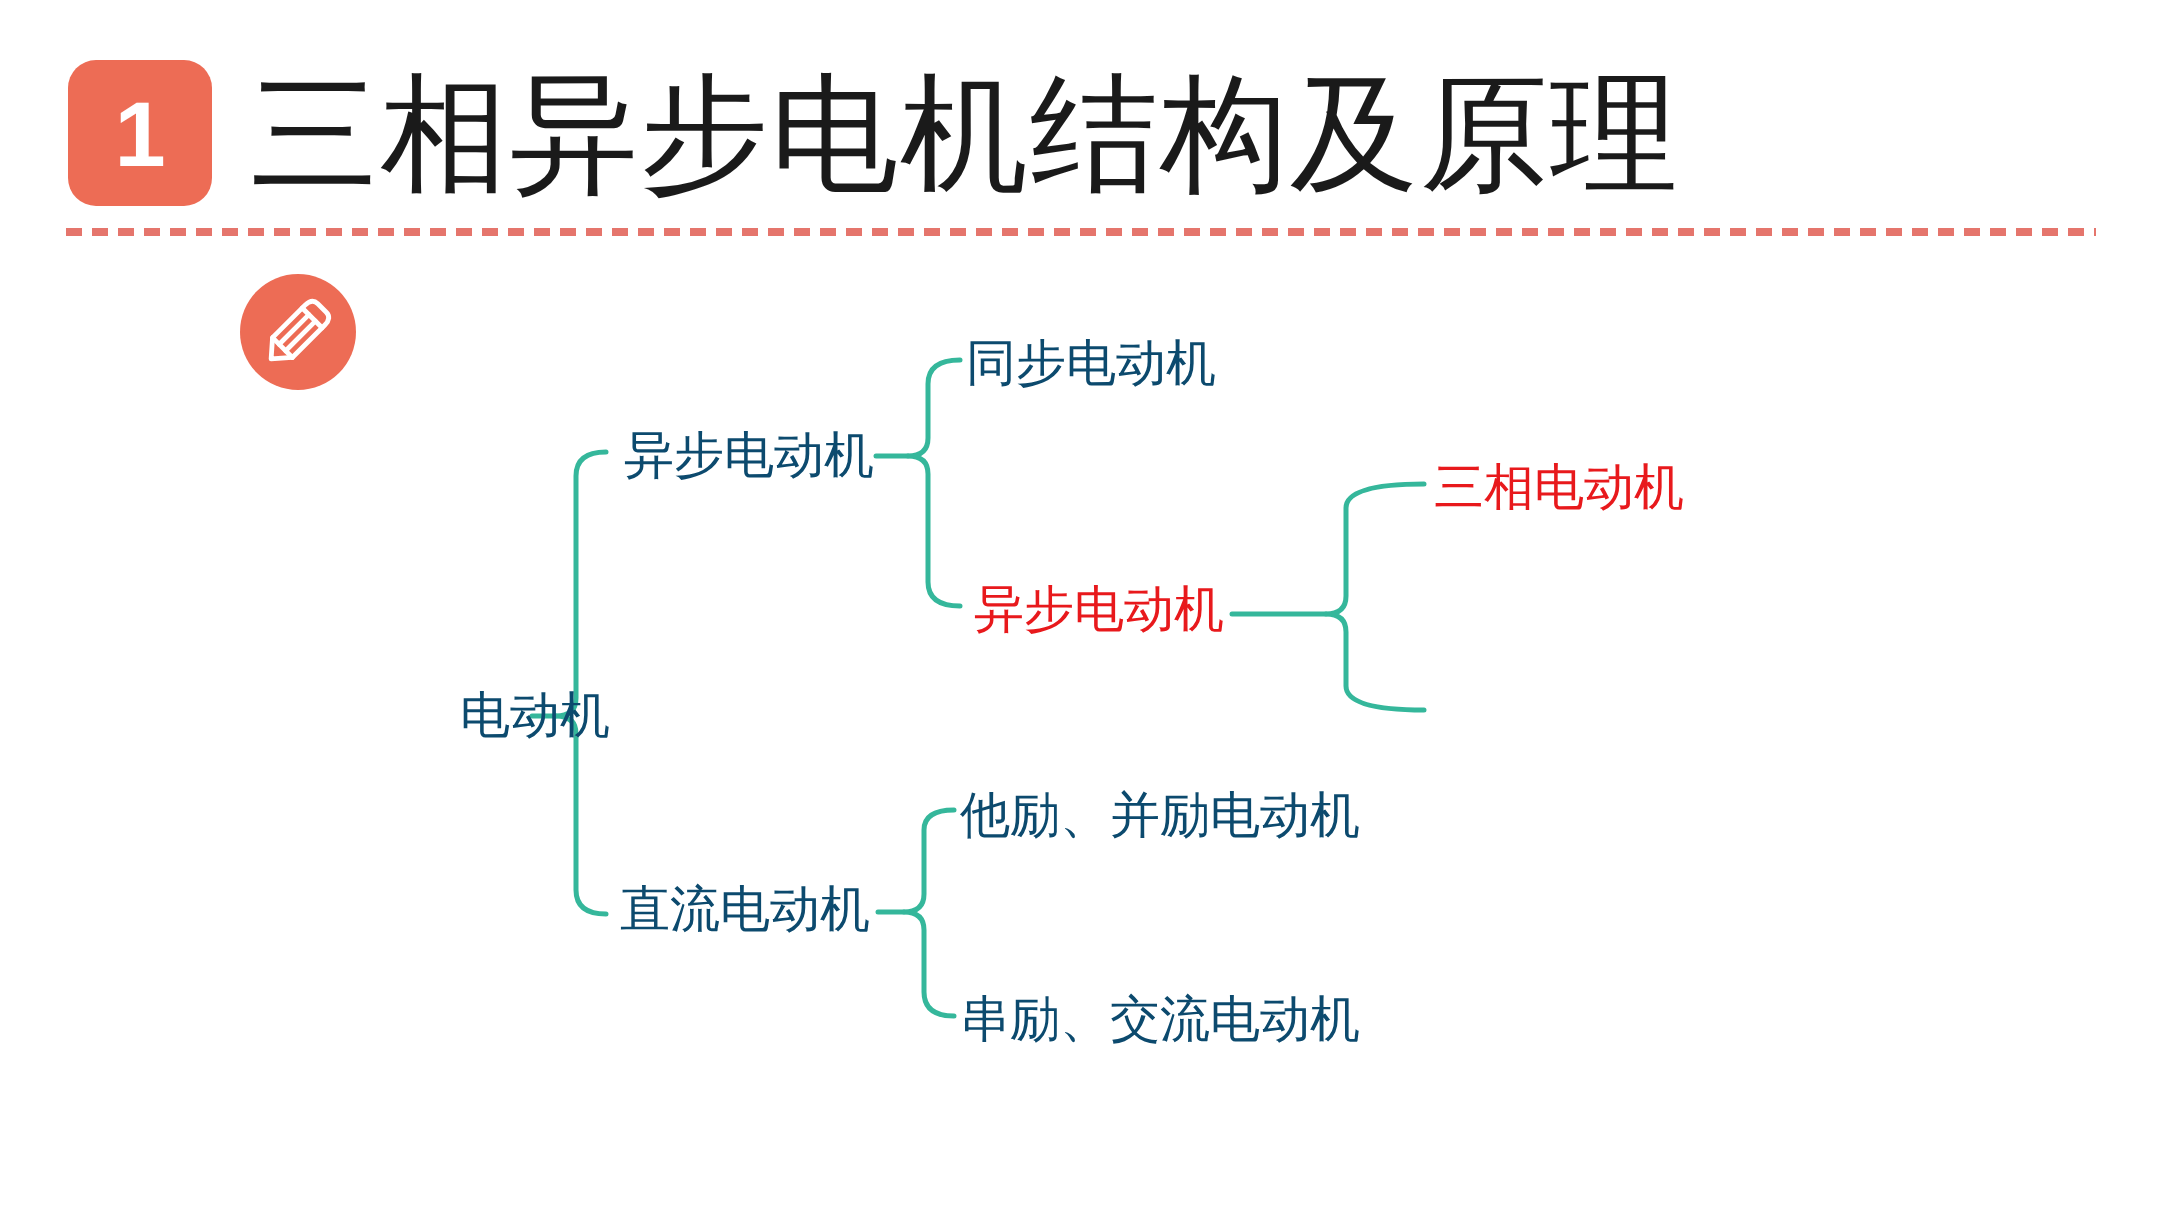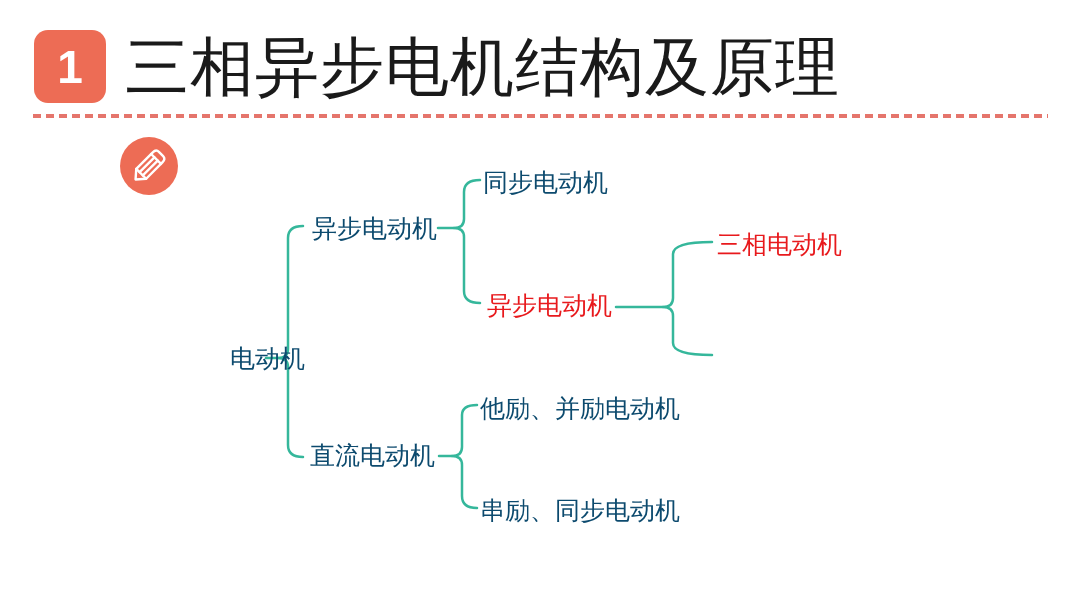--- a/index.html
+++ b/index.html
@@ -124,15 +124,15 @@
 
   <div class="node n-async red">异步电动机</div>
 
   <div class="node n-three red">三相电动机</div>
 
 
   <div class="node n-sep">他励、并励电动机</div>
 
   <div class="node n-dc">直流电动机</div>
 
-  <div class="node n-ser">串励、同步电动机</div>
+  <div class="node n-ser">串励、交流电动机</div>
 
 </div>
 
 </body></html>

